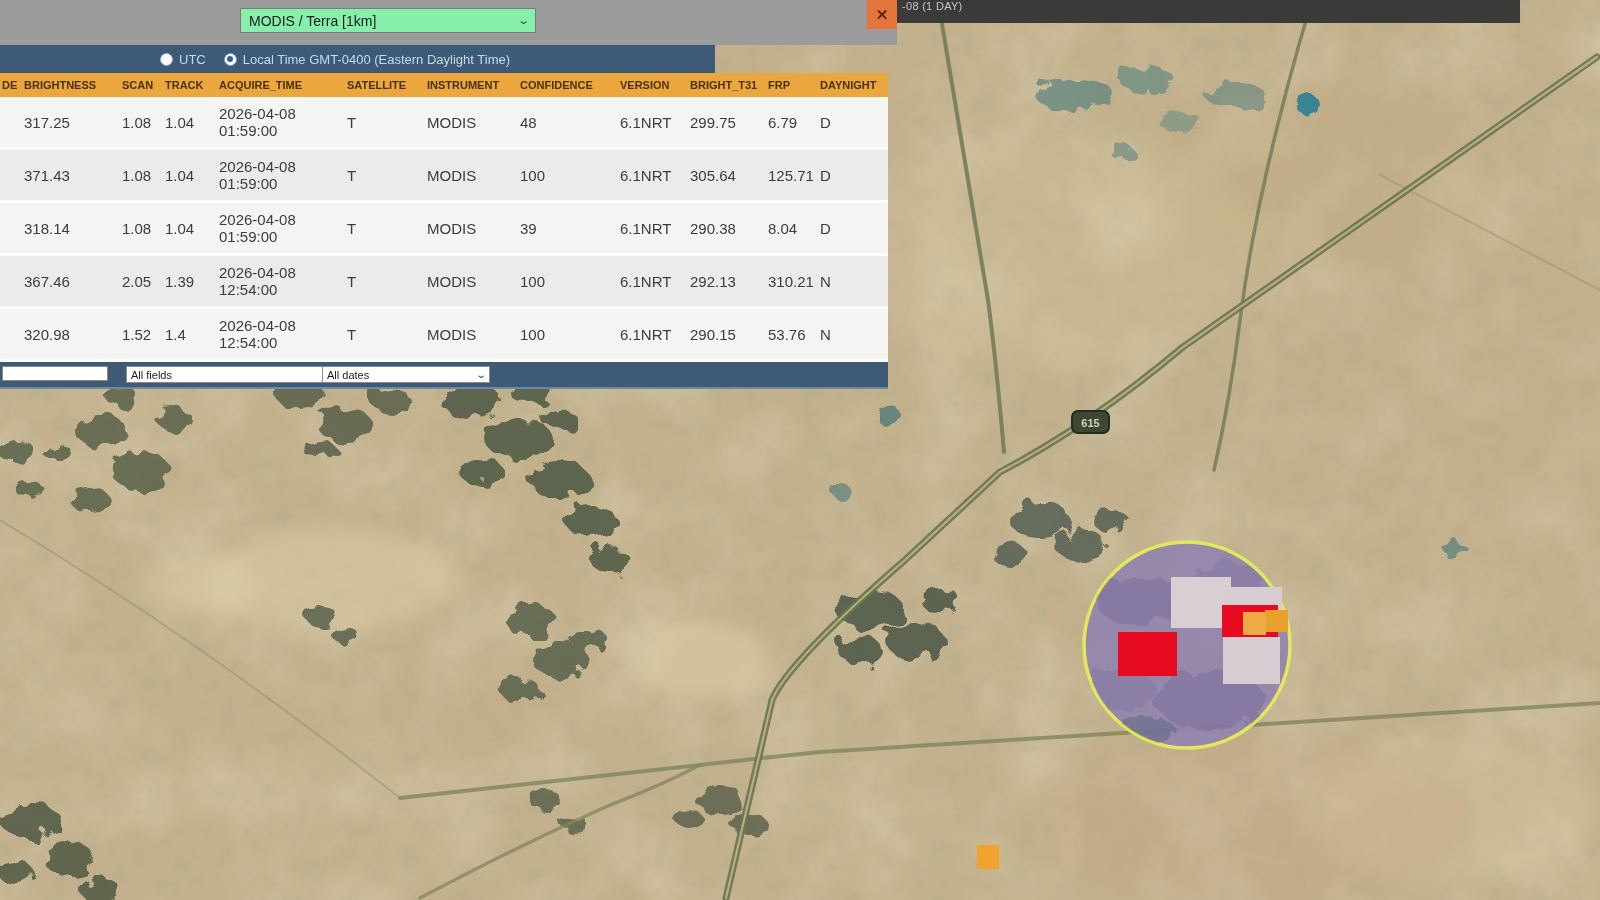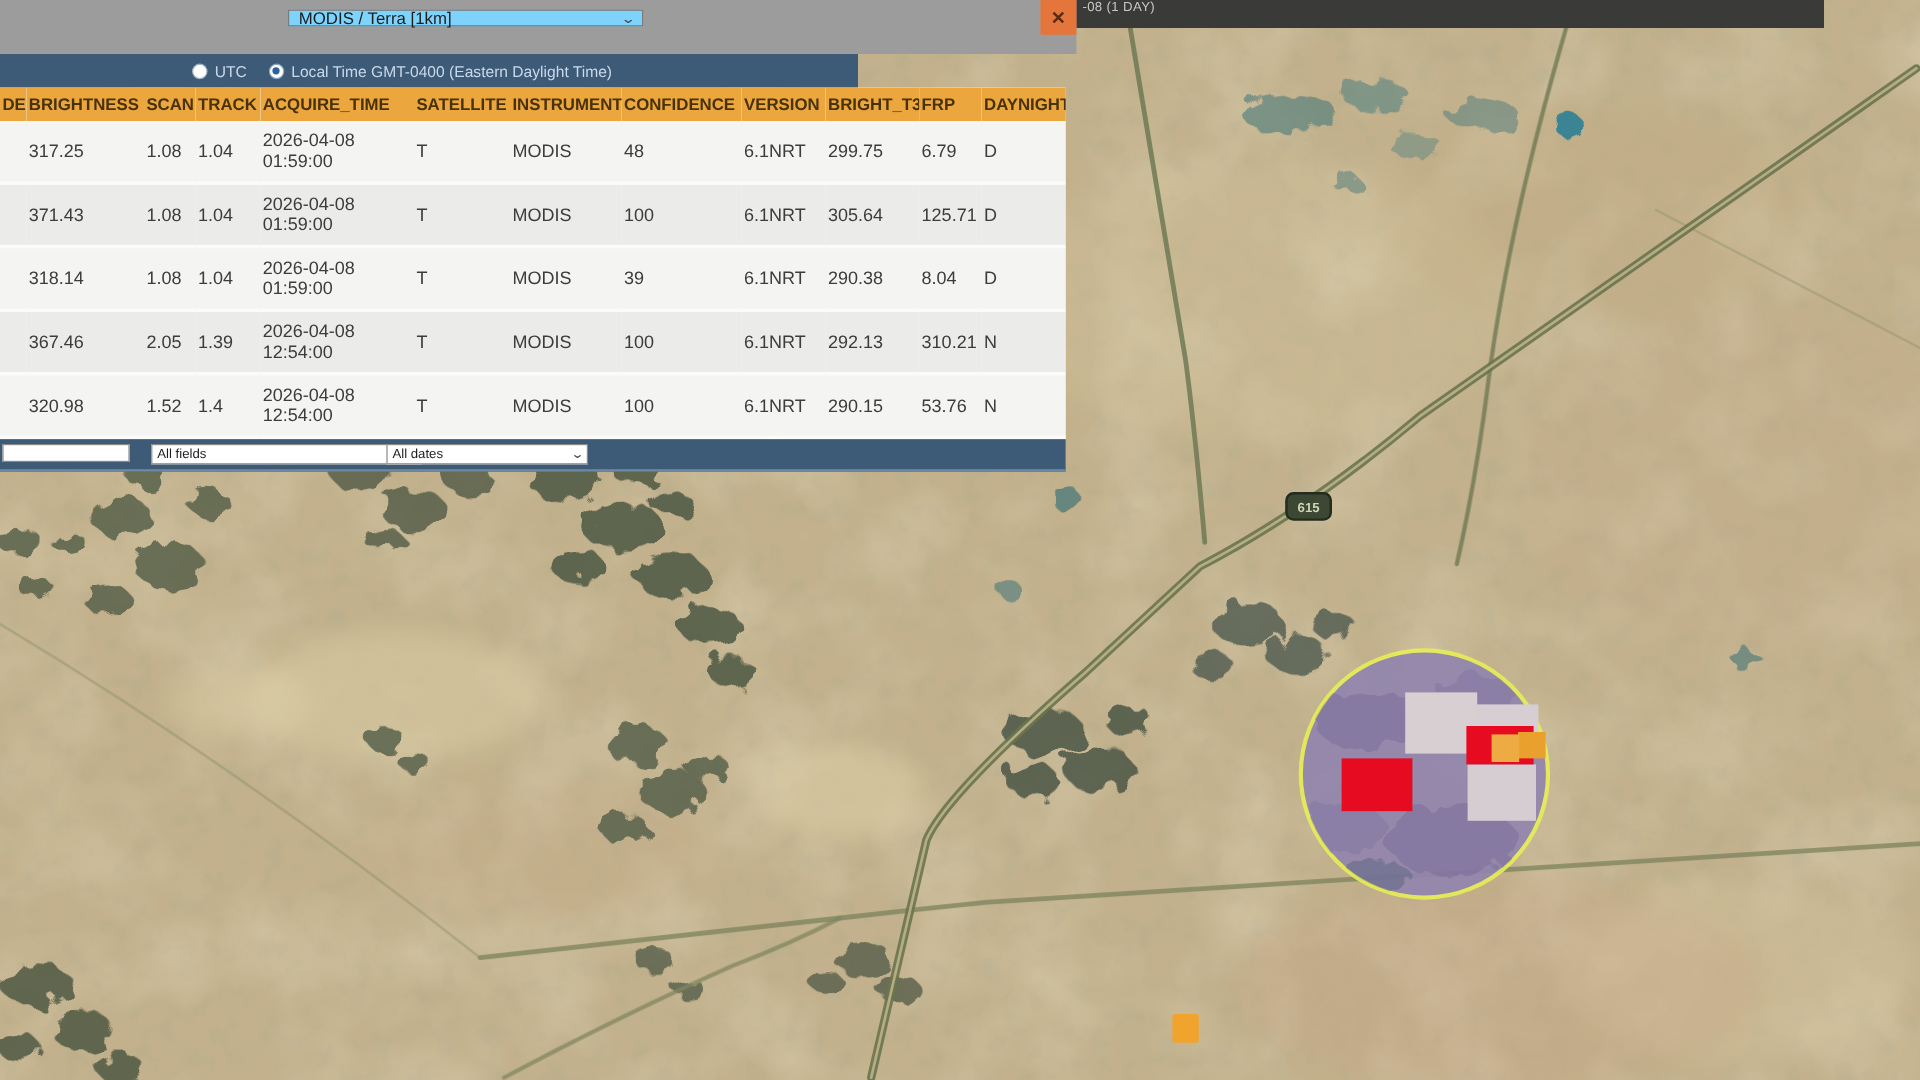--- a/index.html
+++ b/index.html
@@ -12,22 +12,22 @@
   .datebar{
     position:absolute;left:897px;top:0;width:623px;height:23px;z-index:1;
     background:#3a3a38;color:#c7c7c4;font-size:11px;
     display:flex;align-items:flex-start;padding-left:5px;box-sizing:border-box;
     letter-spacing:.3px;
   }
   
   .panel{position:absolute;left:0;top:0;width:897px;z-index:2;}
   .topbar{position:relative;height:45px;background:#9c9c9c;}
   .dataset-select{
-    position:absolute;left:240px;top:8px;width:296px;height:14px;
-    background:#7dd3fc;border:1px solid #7a7a7a;box-sizing:border-box;
+    position:absolute;left:240px;top:8px;width:296px;height:25px;
+    background:#86efac;border:1px solid #7a7a7a;box-sizing:border-box;
     display:flex;align-items:center;justify-content:space-between;
     padding:0 7px 0 8px;font-size:14px;color:#1c1c1c;cursor:pointer;
   }
   .chev{font-size:11px;color:#444;transform:scaleX(1.4);}
   .close-btn{
     position:absolute;left:867px;top:0;width:30px;height:29px;
     background:#e4763c;color:#5a2a10;font-size:15px;font-weight:bold;
     display:flex;align-items:center;justify-content:center;cursor:pointer;
   }
   .timebar{
@@ -39,21 +39,21 @@
   .radio.checked{
     background:#fff;border:1px solid #7fa0c0;position:relative;
   }
   .radio.checked::after{
     content:"";position:absolute;left:2.5px;top:2.5px;width:6px;height:6px;
     border-radius:50%;background:#2e5fa3;
   }
   .radio-label{margin-right:18px;white-space:nowrap;}
   table.fire{width:888px;border-collapse:collapse;table-layout:fixed;background:#f1f1f0;}
   table.fire th{
-    background:#eca63e;color:#47320a;font-size:14px;font-weight:bold;
+    background:#eca63e;color:#47320a;font-size:11px;font-weight:bold;
     text-align:left;padding:6px 2px;white-space:nowrap;overflow:hidden;cursor:pointer;
   }
   table.fire td{
     font-size:15px;color:#3c3c3c;padding:2px 2px;height:46px;
     border-bottom:3px solid #fbfbfa;white-space:pre-line;vertical-align:middle;
     overflow:hidden;
   }
   table.fire tr:nth-child(odd) td{background:#f4f4f3;}
   table.fire tr:nth-child(even) td{background:#ebebea;}
   col.c0{width:22px;} col.c1{width:98px;} col.c2{width:43px;} col.c3{width:54px;}

